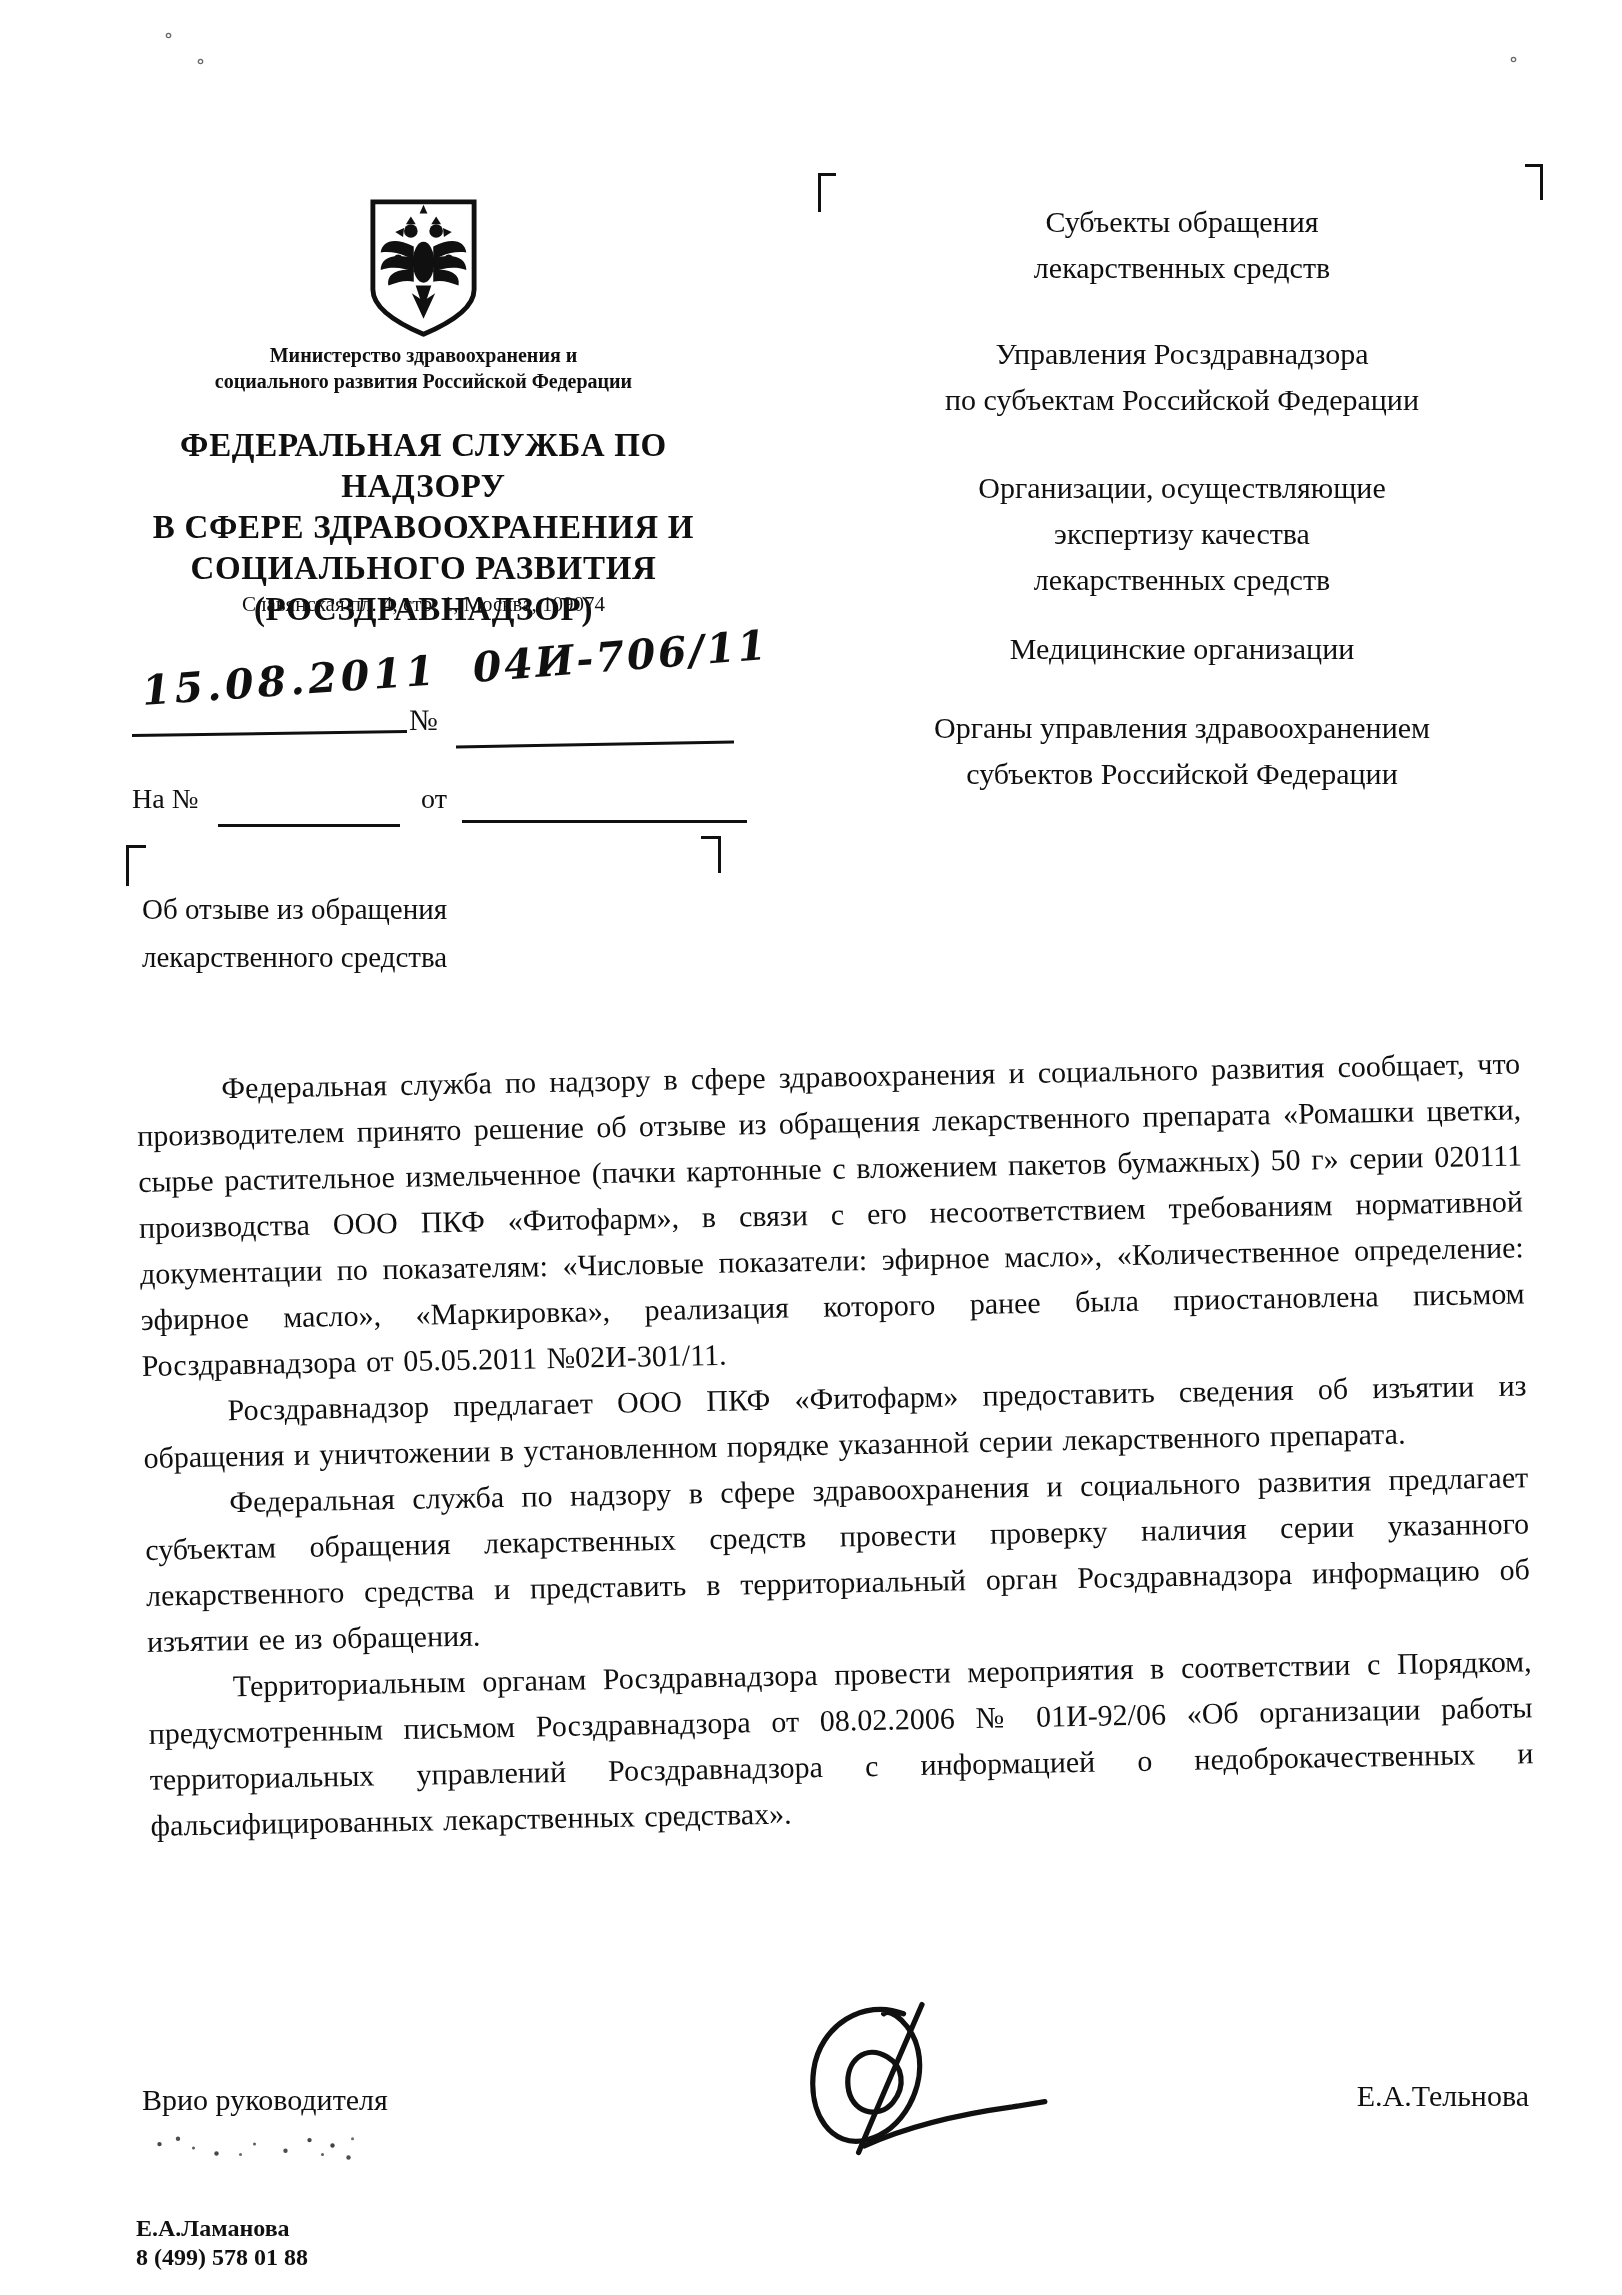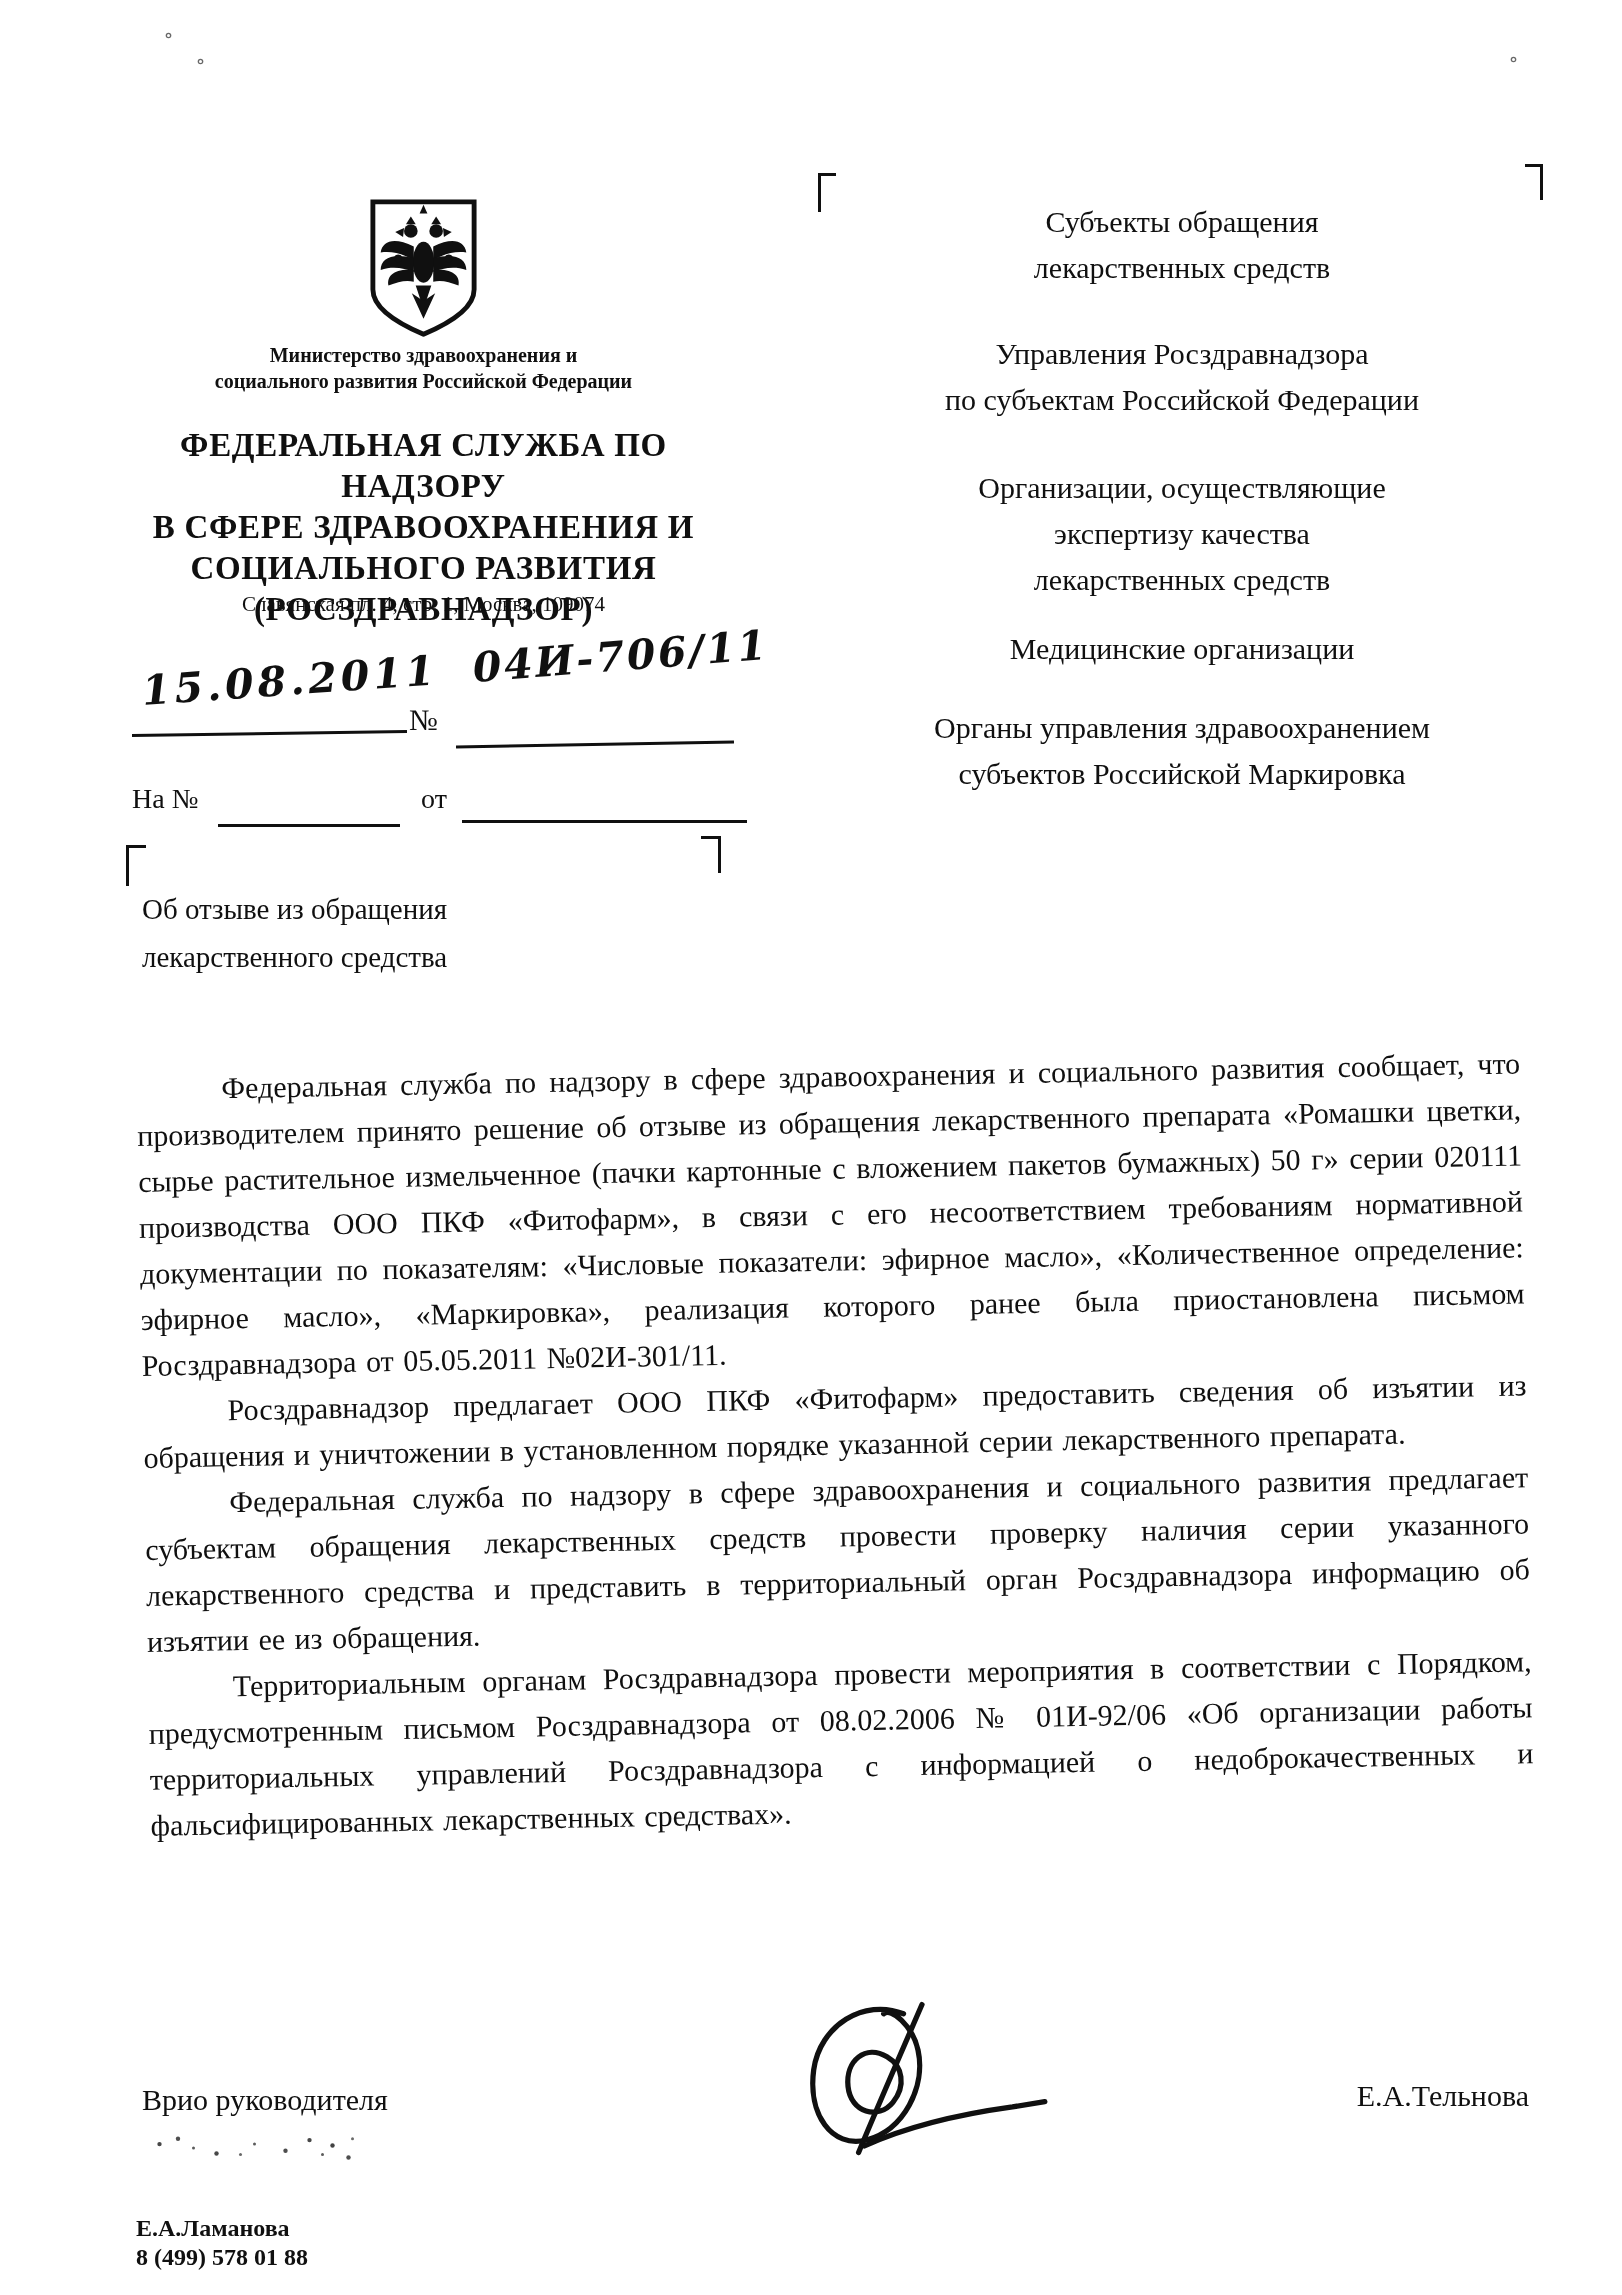--- a/index.html
+++ b/index.html
@@ -135,21 +135,21 @@
     <div class="rgroup" style="margin-bottom:23px;">
       <div>Организации, осуществляющие</div>
       <div>экспертизу качества</div>
       <div>лекарственных средств</div>
     </div>
     <div class="rgroup" style="margin-bottom:33px;">
       <div>Медицинские организации</div>
     </div>
     <div class="rgroup">
       <div>Органы управления здравоохранением</div>
-      <div>субъектов Российской Маркировка</div>
+      <div>субъектов Российской Федерации</div>
     </div>
   </div>
 
   <div class="subject">
     <div>Об отзыве из обращения</div>
     <div>лекарственного средства</div>
   </div>
 
   <div class="body-text">
     <p>Федеральная служба по надзору в сфере здравоохранения и социального развития сообщает, что производителем принято решение об отзыве из обращения лекарственного препарата «Ромашки цветки, сырье растительное измельченное (пачки картонные с вложением пакетов бумажных) 50 г» серии 020111 производства ООО ПКФ «Фитофарм», в связи с его несоответствием требованиям нормативной документации по показателям: «Числовые показатели: эфирное масло», «Количественное определение: эфирное масло», «Маркировка», реализация которого ранее была приостановлена письмом Росздравнадзора от 05.05.2011 №02И-301/11.</p>

